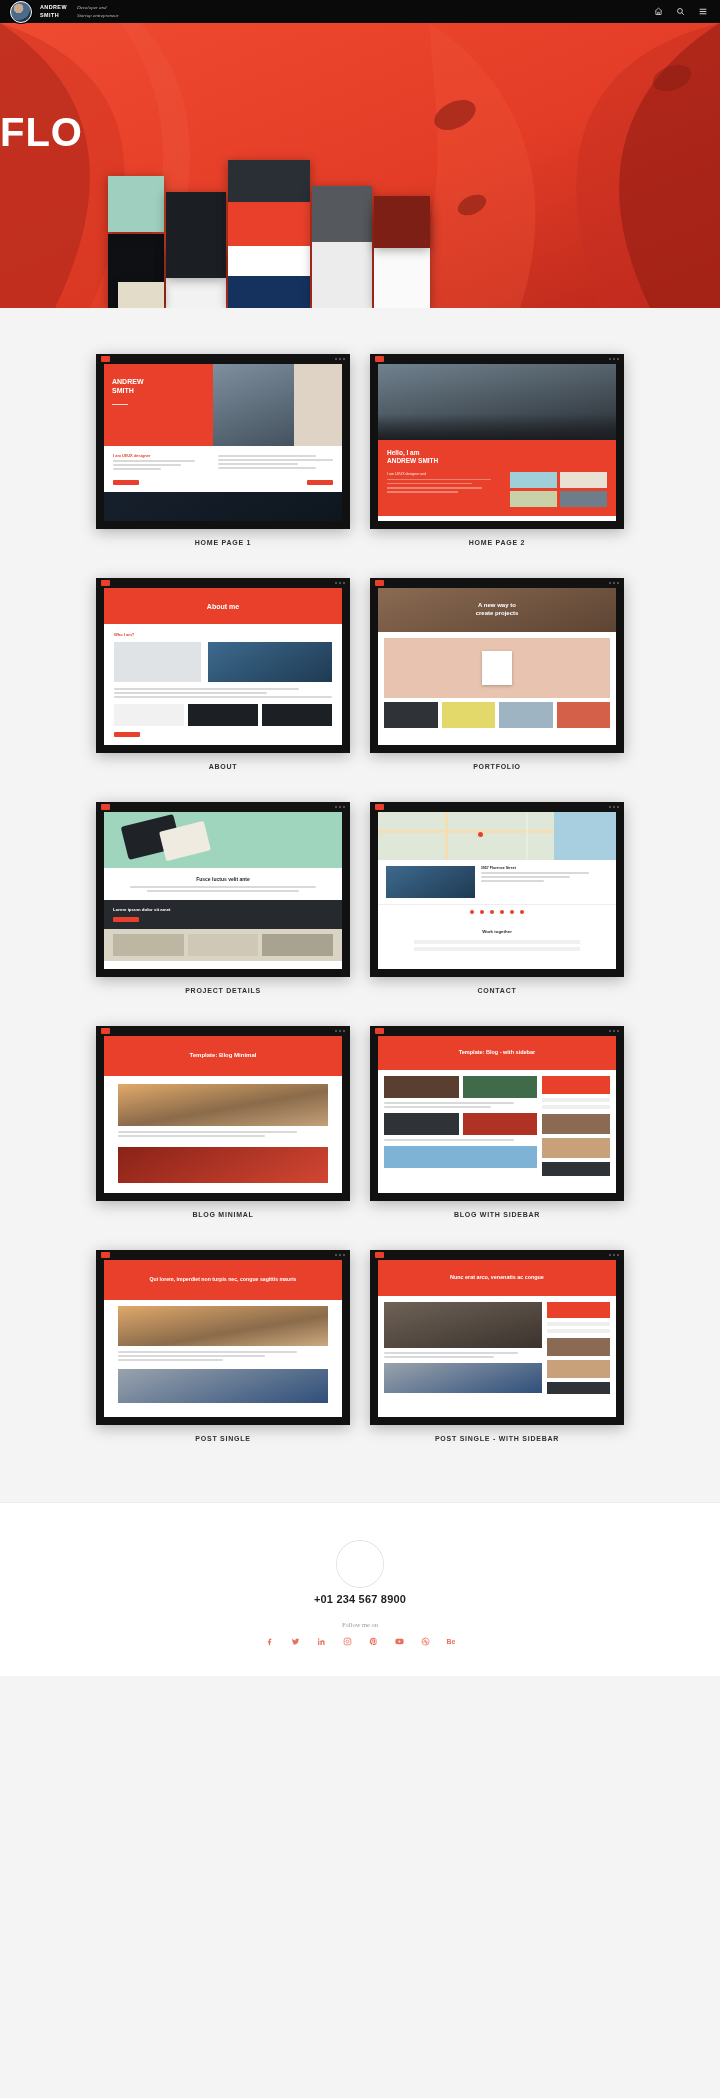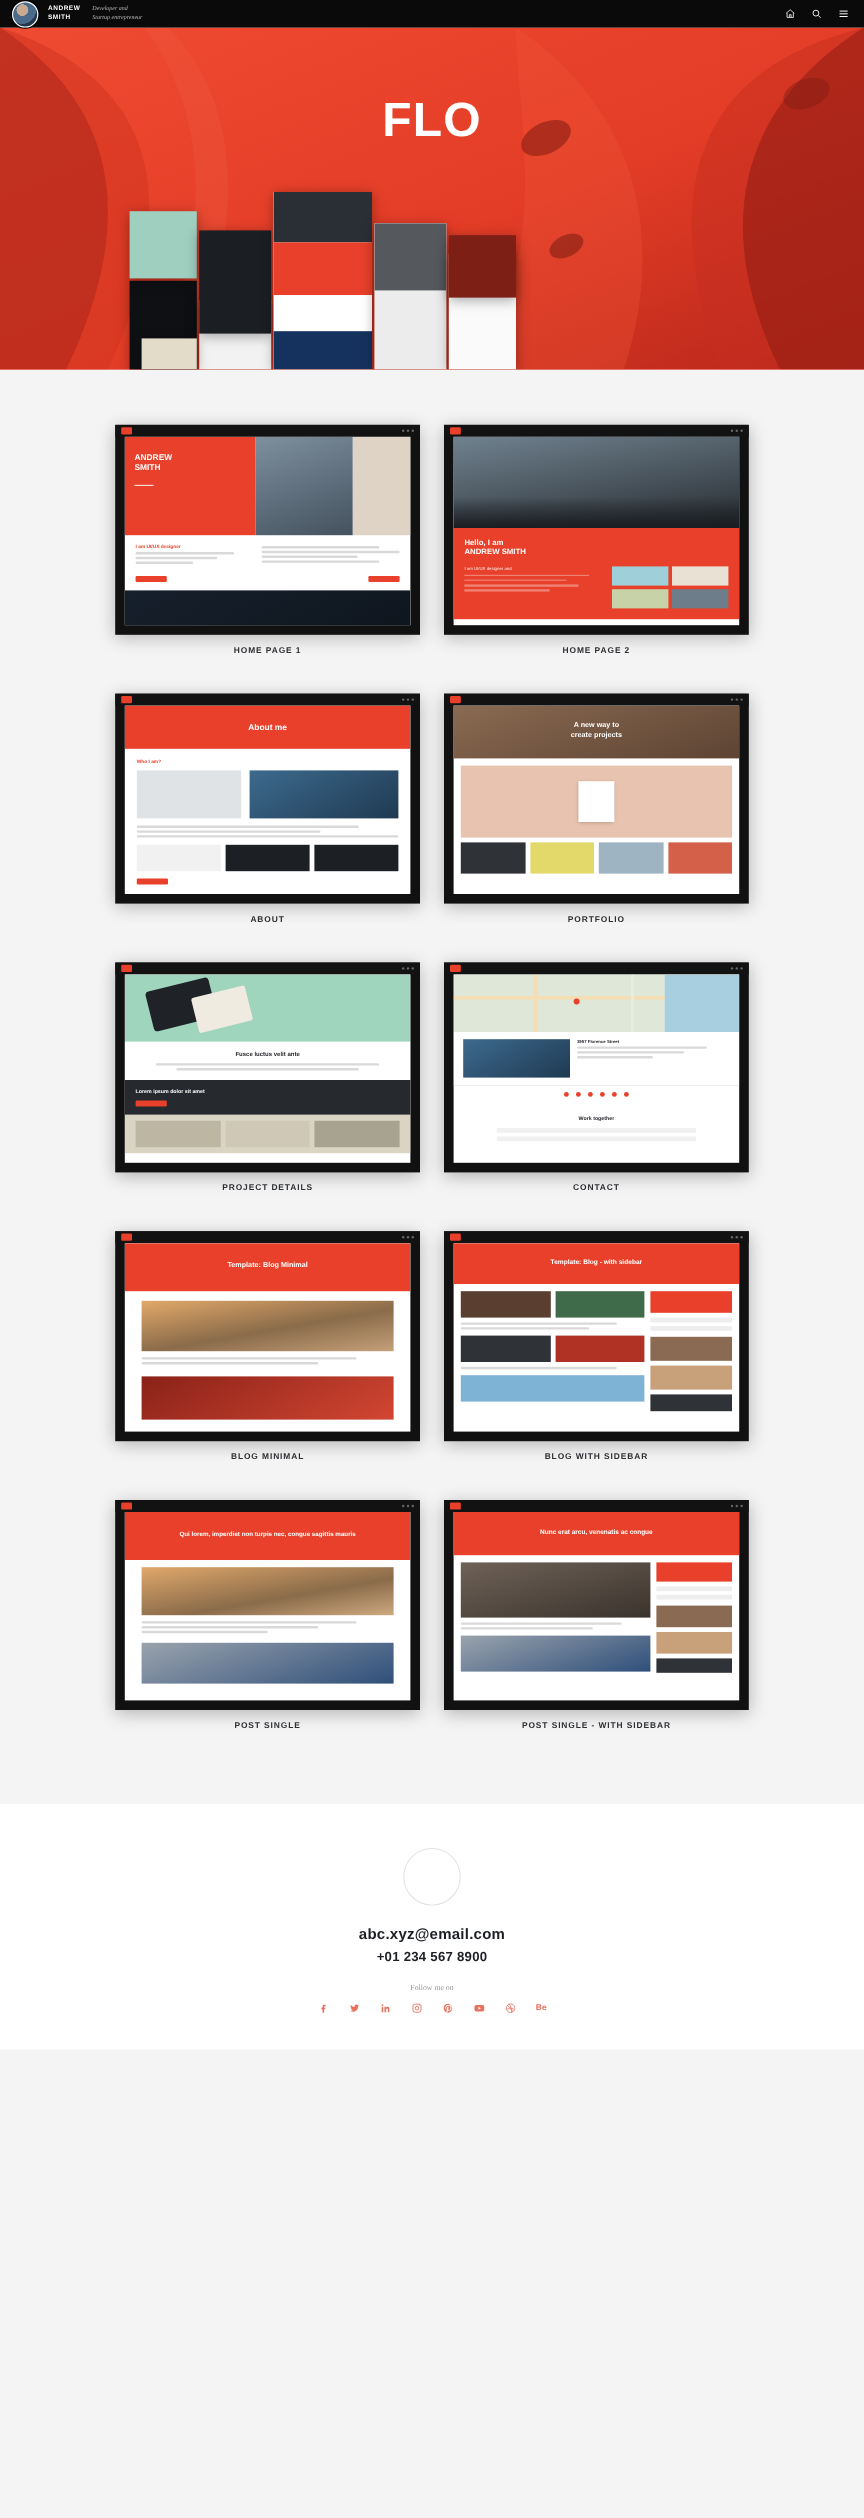--- a/index.html
+++ b/index.html
@@ -31,21 +31,21 @@
   }
   .navicons{ margin-left:auto; display:flex; align-items:center; gap:13px; padding-right:12px;}
   .navicons svg{ display:block; }
 
   
   .hero{
     position:relative; height:285px; overflow:hidden;
     background:#e8402a;
   }
   .hero-bg{ position:absolute; inset:0; }
-  .hero-inner{ position:relative; z-index:5; text-align:center; padding-top:57px;}
+  .hero-inner{ position:relative; z-index:5; padding-top:57px;margin-top:32px;}
   .hero-title{
     color:#fff; font-size:40px; font-weight:bold; letter-spacing:1px;
     line-height:1;
   }
   .hero-sub{
     color:#fdeeea; font-family:"Liberation Serif", serif;
     font-size:11px; margin-top:15px; letter-spacing:.3px;
   }
   
   .collage{ position:absolute; left:0; right:0; bottom:0; height:165px; z-index:4;}
@@ -551,21 +551,20 @@
         </div>
       </div>
       <div class="card-label">POST SINGLE - WITH SIDEBAR</div>
     </div>
 
   </div>
 </div>
 
 <div class="footer">
   <div class="avatar-lg"></div>
-  <div class="f-email">abc.xyz@email.com</div>
   <div class="f-phone">+01 234 567 8900</div>
   <div class="f-follow">Follow me on</div>
   <div class="socials">
     <a style="text-decoration:none;">
       <svg width="9" height="9" viewBox="0 0 24 24" fill="#e8715d">
           <path d="M14 8h3V4.5h-3c-2.5 0-4 1.7-4 4.2V11H7.5v3.5H10V22h3.5v-7.5H16l.5-3.5H13.5V9c0-.7.3-1 .5-1z"></path>
         </svg>
     </a>
     <a style="text-decoration:none;">
       <svg width="9" height="9" viewBox="0 0 24 24" fill="#e8715d">

